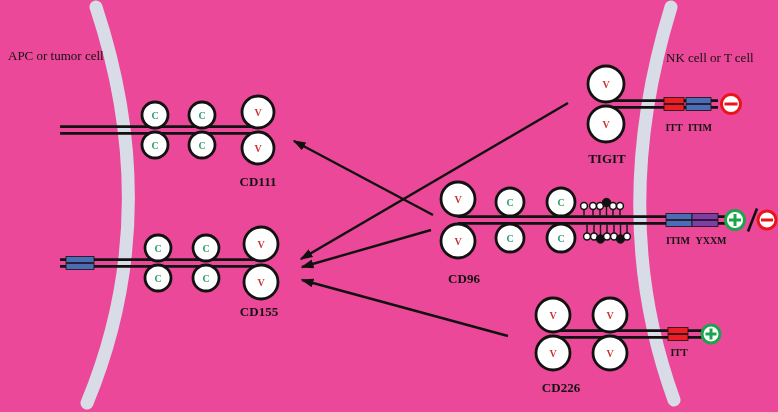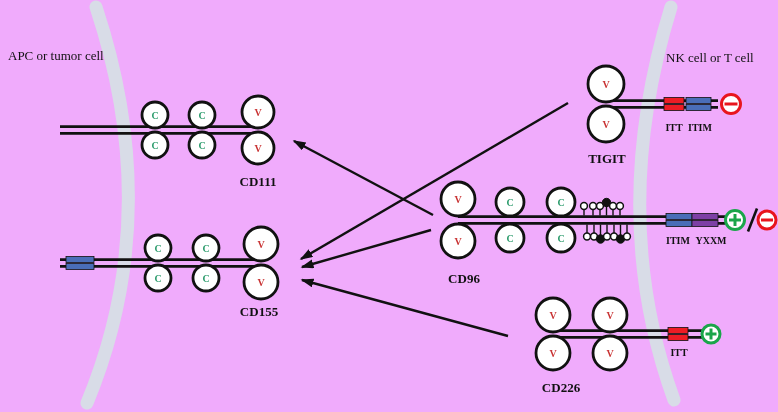--- a/index.html
+++ b/index.html
@@ -1,16 +1,16 @@
 <!DOCTYPE html>
 <html><head>
 <meta charset="utf-8">
 <style>
   html,body{margin:0;padding:0;background:#ffffff;}
-  #stage{position:relative;width:778px;height:412px;background:#f0abfc;overflow:hidden;
+  #stage{position:relative;width:778px;height:412px;background:#ec4899;overflow:hidden;
          font-family:"Liberation Serif", serif;}
   svg{display:block;}
   .membrane{fill:none;stroke-width:13;stroke-linecap:round;}
   .tail{stroke:#111111;stroke-width:2.6;fill:none;}
   .domain-circle{fill:#ffffff;stroke:#111111;stroke-width:2.8;}
   .letter{font-family:"Liberation Serif", serif;font-weight:bold;font-size:10px;text-anchor:middle;}
   .name-label{font-family:"Liberation Serif", serif;font-weight:bold;font-size:13px;text-anchor:middle;fill:#111111;}
   .motif-label{font-family:"Liberation Serif", serif;font-weight:bold;font-size:10px;text-anchor:middle;fill:#111111;}
   .cell-label{font-family:"Liberation Serif", serif;font-size:13px;fill:#111111;}
   .motif-bar{stroke:#111111;stroke-width:0.8;}

